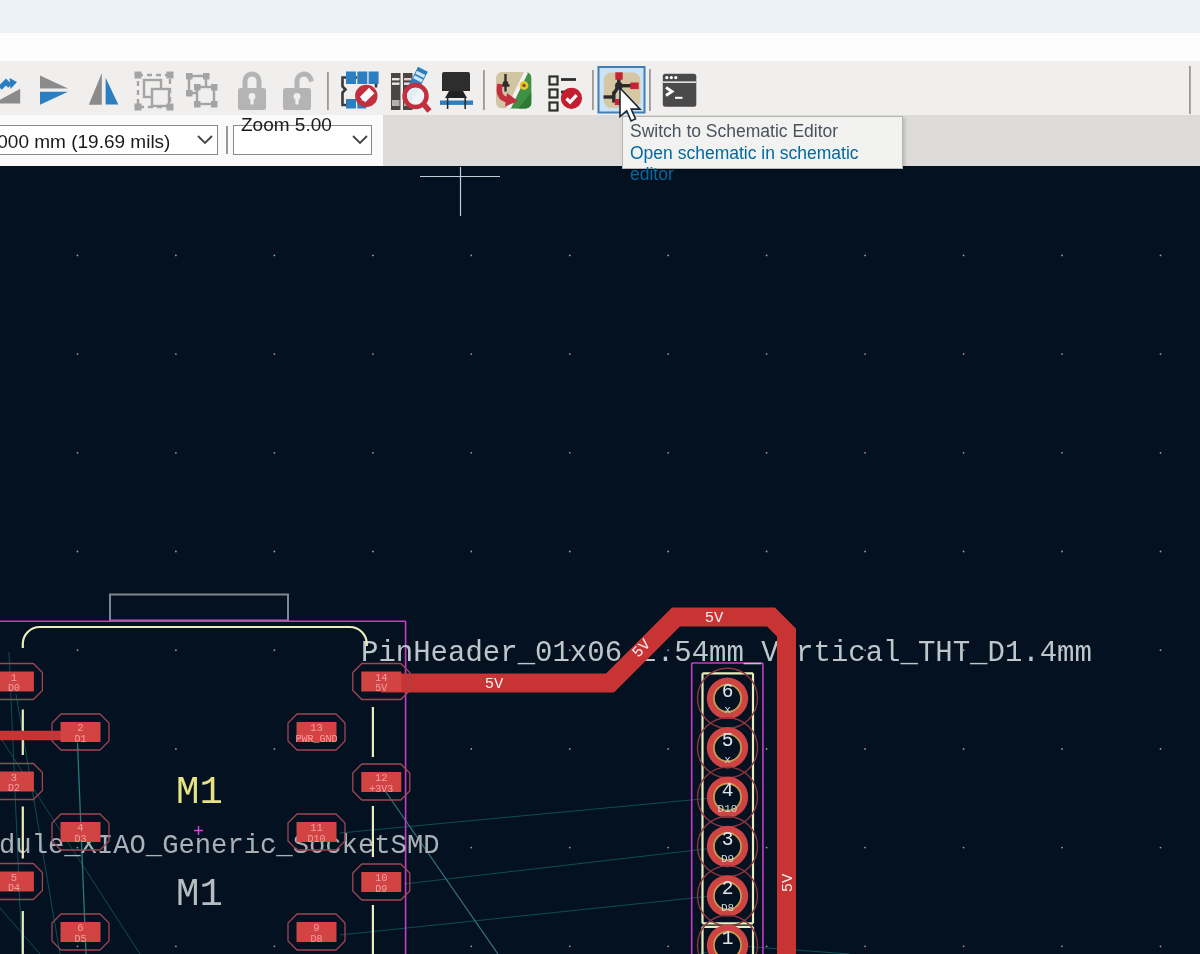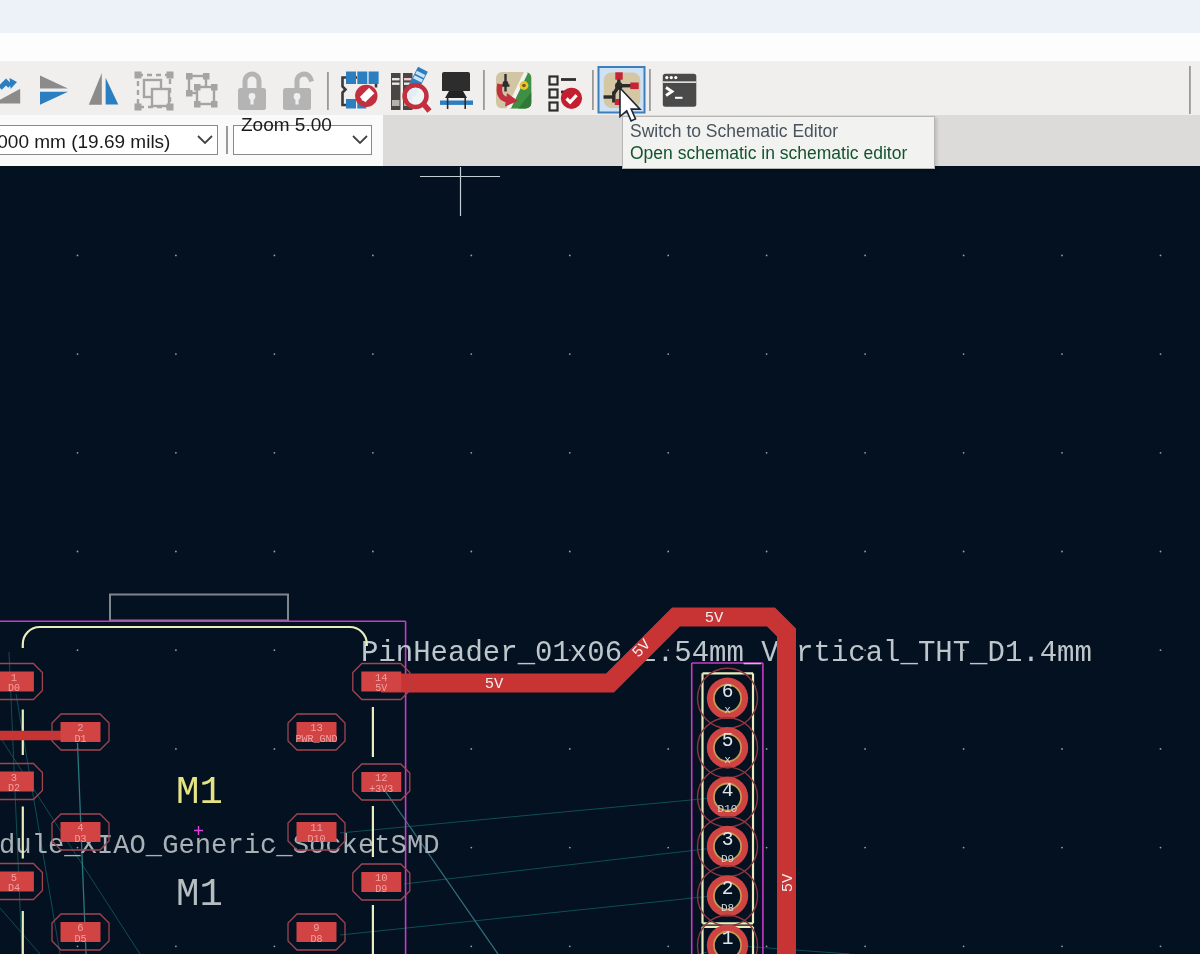--- a/index.html
+++ b/index.html
@@ -384,20 +384,20 @@
 <text x="714" y="456">5V</text>
 <text transform="rotate(-47 641 482)" x="641" y="487">5V</text>
 <text transform="rotate(-90 786.5 717)" x="786.5" y="722">5V</text>
 </g>
 <g stroke="#c3cdd4" stroke-width="1.2" fill="none">
 <line x1="420" y1="10.5" x2="500" y2="10.5"></line>
 <line x1="460.5" y1="1" x2="460.5" y2="50"></line>
 </g>
 </svg>
 
-<div class="abs" style="left:622px;top:116px;width:313px;height:53px;background:#f2f2f1;border:1px solid #b6b6b6;box-shadow:2px 2px 3px rgba(0,0,0,0.15);z-index:50;">
+<div class="abs" style="left:622px;top:116px;width:281px;height:53px;background:#f2f2f1;border:1px solid #b6b6b6;box-shadow:2px 2px 3px rgba(0,0,0,0.15);z-index:50;">
 <div style="margin:4px 0 0 7px;font-size:17.5px;color:#49535c;">Switch to Schematic Editor</div>
-<div style="margin:1px 0 0 7px;font-size:17.5px;color:#14532d;">Open schematic in schematic editor</div>
+<div style="margin:1px 0 0 7px;font-size:17.5px;color:#0369a1;">Open schematic in schematic editor</div>
 </div>
 
 <svg class="abs" style="left:616px;top:85px;z-index:60;" width="40" height="44" viewBox="0 0 40 44">
 <polygon points="4,3 4,31.5 10.7,25.8 15.1,35.9 19.5,33.9 15.2,24.1 24,24.1" fill="#fff" stroke="#1d2733" stroke-width="1.6"></polygon>
 </svg>
 
 </body></html>

